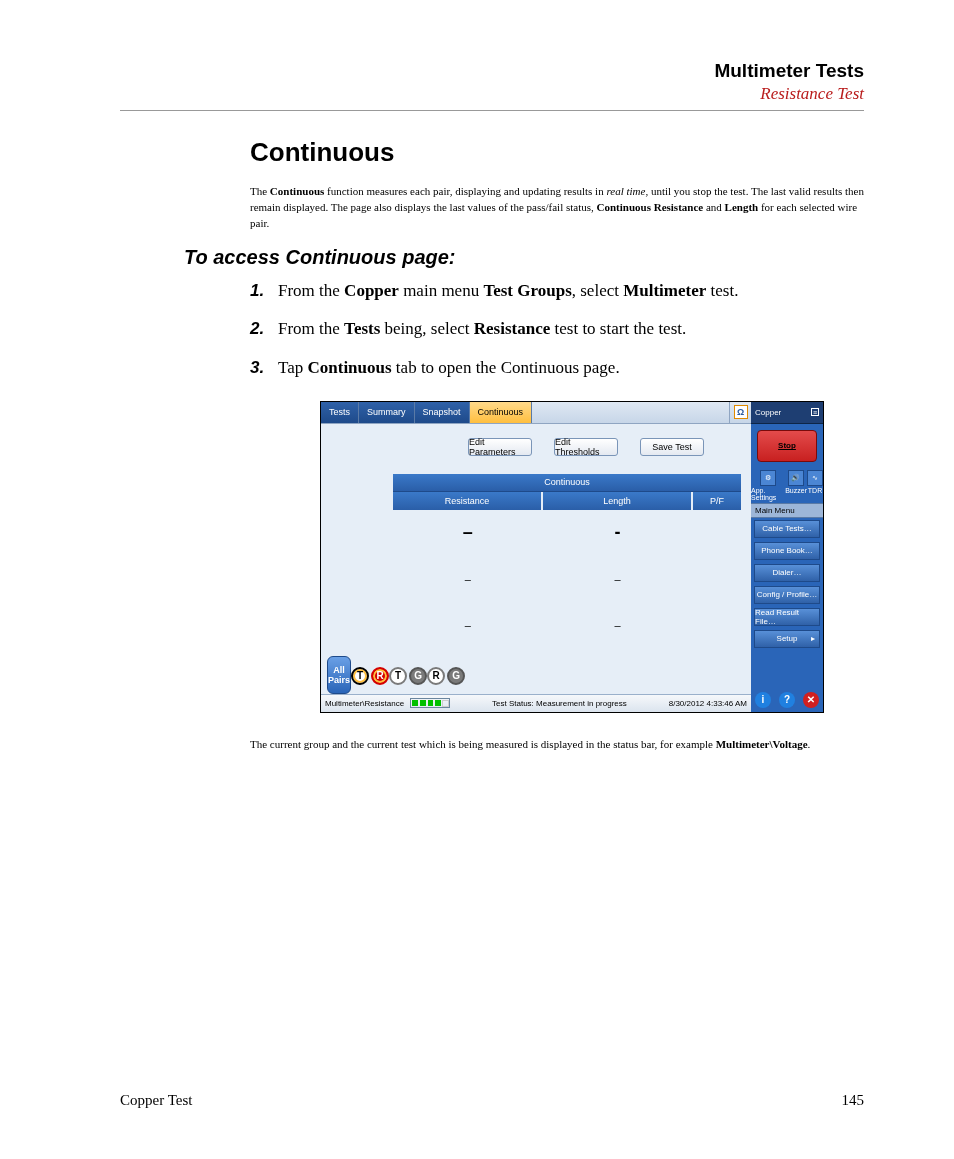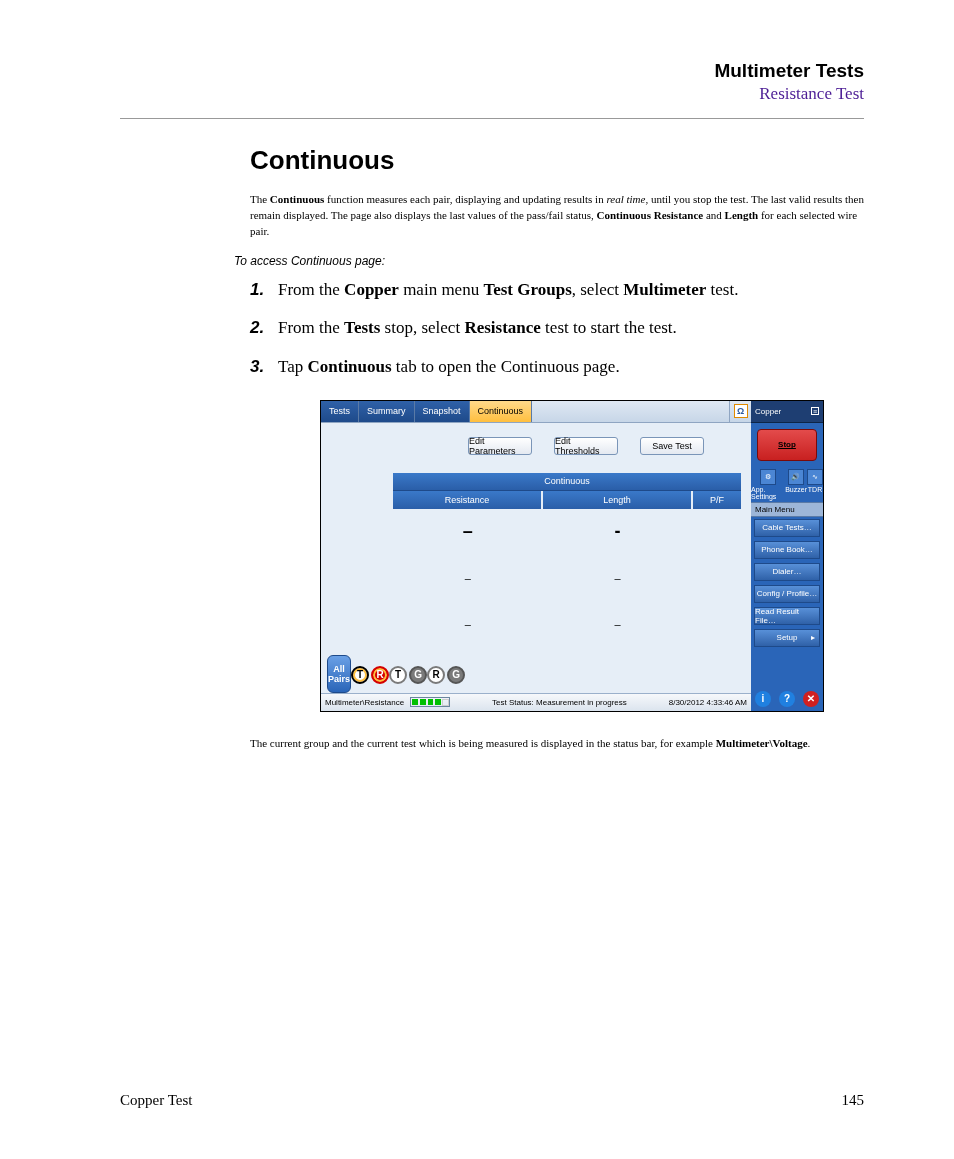--- a/index.html
+++ b/index.html
@@ -10,32 +10,33 @@
     background: #fff;
     width: 954px;
   }
   .page {
     padding: 60px 90px 60px 120px;
     position: relative;
     min-height: 1159px;
   }
   .header {
     text-align: right;
-    margin-bottom: 14px;
+    margin-bottom: 6px;
   }
   .header-title {
     font-family: Arial, Helvetica, sans-serif;
     font-weight: bold;
     font-size: 19px;
     color: #000;
   }
   .header-sub {
     font-family: Georgia, serif;
+    font-style: italic;
     font-size: 17px;
-    color: #4c1d95;
+    color: #b91c1c;
     margin-top: 2px;
   }
   .header-rule {
     border: none;
     border-top: 1px solid #999;
     margin: 6px 0 26px 0;
   }
   .section-title {
     font-family: Arial, Helvetica, sans-serif;
     font-weight: bold;
@@ -44,24 +45,24 @@
     margin: 0 0 16px 130px;
   }
   .para {
     font-size: 11px;
     line-height: 1.45;
     margin: 0 0 14px 130px;
     color: #000;
   }
   .subhead {
     font-family: Arial, Helvetica, sans-serif;
-    font-weight: normal;
+    font-weight: bold;
     font-style: italic;
-    font-size: 12px;
-    margin: 10px 0 10px 114px;
+    font-size: 20px;
+    margin: 10px 0 10px 64px;
   }
   .ol {
     margin: 0 0 20px 130px;
     padding: 0;
     list-style: none;
   }
   .ol li {
     font-size: 17px;
     line-height: 1.45;
     margin-bottom: 14px;
@@ -312,21 +313,21 @@
   <ul class="ol">
     <li>
       <span class="ol-num">1.</span>
       <span>
         <span>From the </span><b>Copper</b><span> main menu </span><b>Test Groups</b><span>, select </span><b>Multimeter</b><span> test.</span>
       </span>
     </li>
     <li>
       <span class="ol-num">2.</span>
       <span>
-        <span>From the </span><b>Tests</b><span> stop, select </span><b>Resistance</b><span> test to start the test.</span>
+        <span>From the </span><b>Tests</b><span> being, select </span><b>Resistance</b><span> test to start the test.</span>
       </span>
     </li>
     <li>
       <span class="ol-num">3.</span>
       <span>
         <span>Tap </span><b>Continuous</b><span> tab to open the Continuous page.</span>
       </span>
     </li>
   </ul>
 

